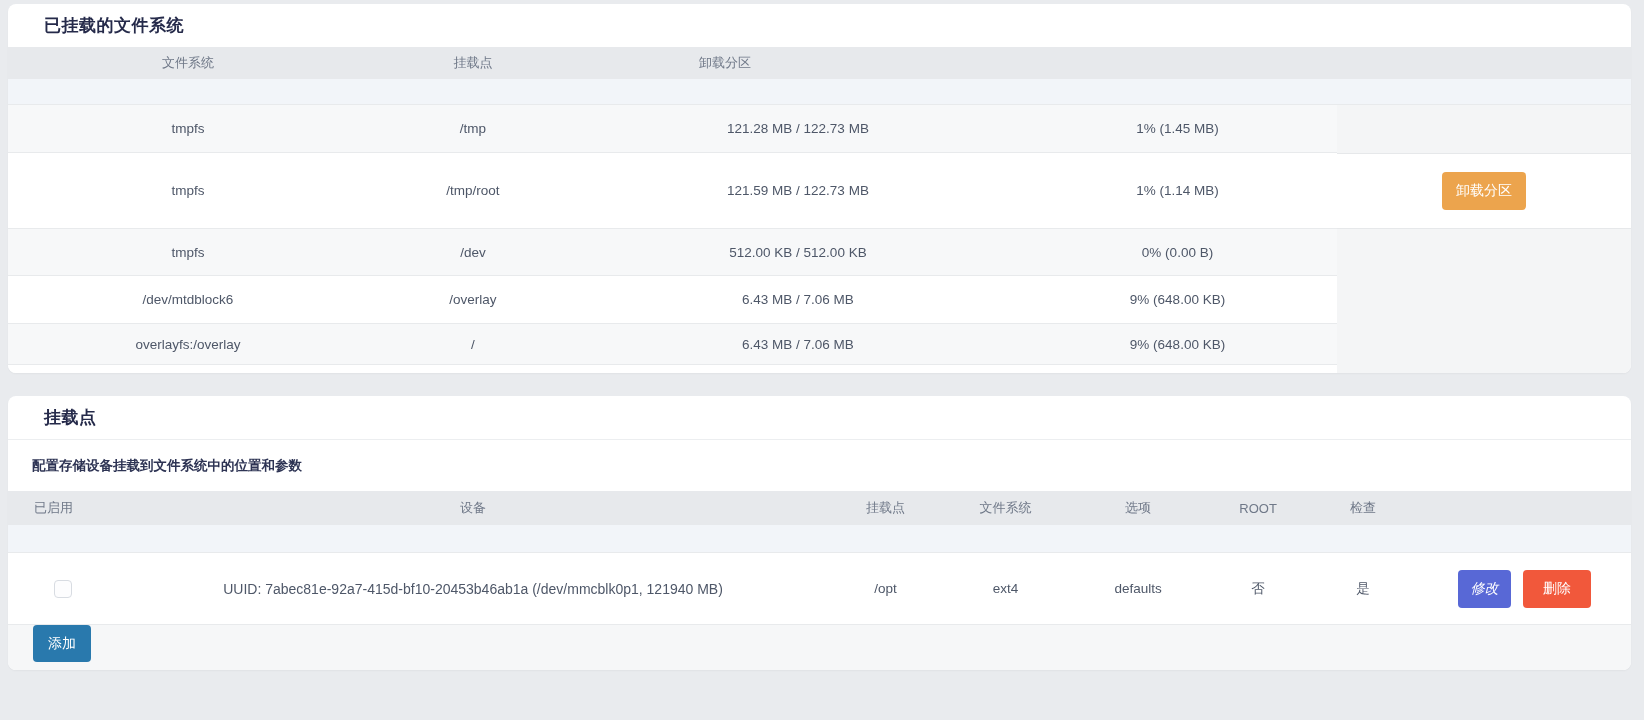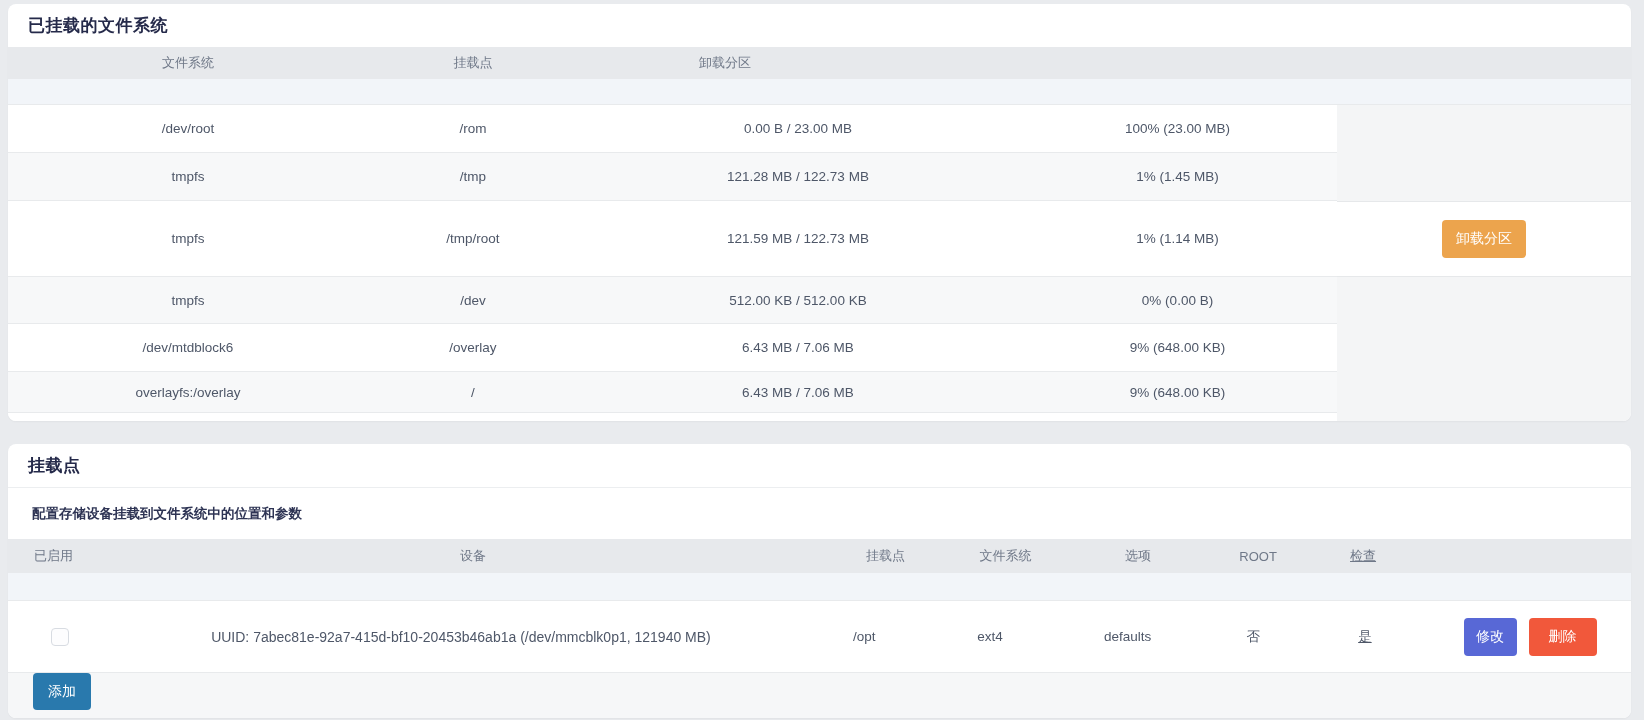--- a/index.html
+++ b/index.html
@@ -5,21 +5,21 @@
   * { margin:0; padding:0; box-sizing:border-box; }
   html,body { width:1644px; height:720px; overflow:hidden;
     font-family:"Liberation Sans","DejaVu Sans",sans-serif;
     background:#e9ebee; color:#4e5768; }
 
   .card { background:#fff; border-radius:8px; margin-left:8px; margin-right:13px; overflow:hidden;
           box-shadow:0 1px 2px rgba(0,0,0,0.04); }
   #card-mounted { margin-top:4px; }
   #card-mountpoints { margin-top:23px; }
 
-  .card-title { height:43px; display:flex; align-items:center; padding-left:20px;
+  .card-title { height:43px; display:flex; align-items:center; padding-left:36px;
     font-size:17px; font-weight:bold; color:#252a4a; letter-spacing:.5px;border-radius:19px; }
   .title-divider { height:0; border-bottom:1px solid #eceef0; }
   .card-desc { height:51px; display:flex; align-items:center; padding-left:24px;
     font-size:13.5px; font-weight:bold; color:#2e3454; }
 
   .thead { display:flex; background:#e7e9ec; align-items:center;
     font-size:13px; color:#6f7888; font-weight:500; }
   .t1 .thead { height:32px; }
   .t2 .thead { height:34px; }
   .empty-row { background:#f2f5f9; border-bottom:1px solid #e8eaec; }
@@ -36,63 +36,56 @@
   .t1row .cell { display:flex; align-items:center; justify-content:center;
     font-size:13.5px; color:#4e5768; background:#fff; border-bottom:1px solid #e8eaec; }
   .t1row.alt .cell { background:#f7f8f9; }
   .t1row .cell.action-cell { background:transparent; border-bottom:none; }
   .t1row .cell.action-cell.has-btn { background:#fff; border-top:1px solid #e6e8ea; border-bottom:1px solid #e6e8ea; }
   .row-h  { height:48px; } .row-h47 { height:47px; } .row-h76 { height:76px; } .row-h41 { height:41px; }
 
   
   .c2-en  { width:6.78%; }  .c2-dev { width:43.75%; } .c2-mp  { width:7.09%; }
   .c2-fs  { width:7.70%; }  .c2-opt { width:8.63%; }  .c2-root{ width:6.16%; }
-  .c2-chk { width:6.78%;text-decoration:underline; }  .c2-act { width:13.12%; }
+  .c2-chk { width:6.78%; }  .c2-act { width:13.12%; }
   .t2 .thead .c2-en { justify-content:flex-start; padding-left:26px; display:flex; }
   .t2 .thead > div { display:flex; align-items:center; justify-content:center; }
   .t1 .thead > div { display:flex; align-items:center; justify-content:center; }
 
-  .t2row { display:flex; align-items:stretch; height:72px; background:#fff; border-bottom:1px solid #e8eaec;gap:12px; }
+  .t2row { display:flex; align-items:stretch; height:72px; background:#fff; border-bottom:1px solid #e8eaec; }
   .t2row .cell { display:flex; align-items:center; justify-content:center; font-size:13.5px; color:#4e5768; }
   .t2row .cell.dev { font-size:14px; }
 
   .checkbox { width:18px; height:18px; border:1px solid #d8dce2; border-radius:4px;
     background:#fdfdfe; display:inline-block; }
 
   .btn { border:none; border-radius:4px; color:#fff; cursor:pointer;
     font-family:inherit; display:inline-flex; align-items:center; justify-content:center; }
   .btn-unmount { background:#eca44d; width:84px; height:38px; font-size:14px; }
-  .btn-edit    { background:#5868d6; width:53px; height:38px; font-size:14px; }
+  .btn-edit    { background:#5868d6; width:53px; height:38px; font-size:14px;font-style:italic; }
   .btn-delete  { background:#f1583b; width:68px; height:38px; font-size:14px; margin-left:12px; }
   .btn-add     { background:#2979ad; width:58px; height:37px; font-size:14px; }
 
   .card-footer { background:#f6f7f8; height:45px; display:flex; align-items:flex-start; padding-left:25px; }
 </style>
 </head>
 <body>
 
 <div class="card t1" id="card-mounted">
   <div class="card-title">已挂载的文件系统</div>
 
   <div class="thead">
     <div class="c1-fs">文件系统</div>
     <div class="c1-mp">挂载点</div>
     <div class="c1-act">卸载分区</div>
   </div>
   <div class="empty-row"></div>
 
   <div class="t1-body">
 
-    <div class="t1row">
-      <div class="cell c1-fs row-h">/dev/root</div>
-      <div class="cell c1-mp row-h">/rom</div>
-      <div class="cell c1-av row-h">0.00 B / 23.00 MB</div>
-      <div class="cell c1-used row-h">100% (23.00 MB)</div>
-      <div class="cell c1-act row-h action-cell"></div>
-    </div>
 
     <div class="t1row alt">
       <div class="cell c1-fs row-h">tmpfs</div>
       <div class="cell c1-mp row-h">/tmp</div>
       <div class="cell c1-av row-h">121.28 MB / 122.73 MB</div>
       <div class="cell c1-used row-h">1% (1.45 MB)</div>
       <div class="cell c1-act row-h action-cell"></div>
     </div>
 
     <div class="t1row">

